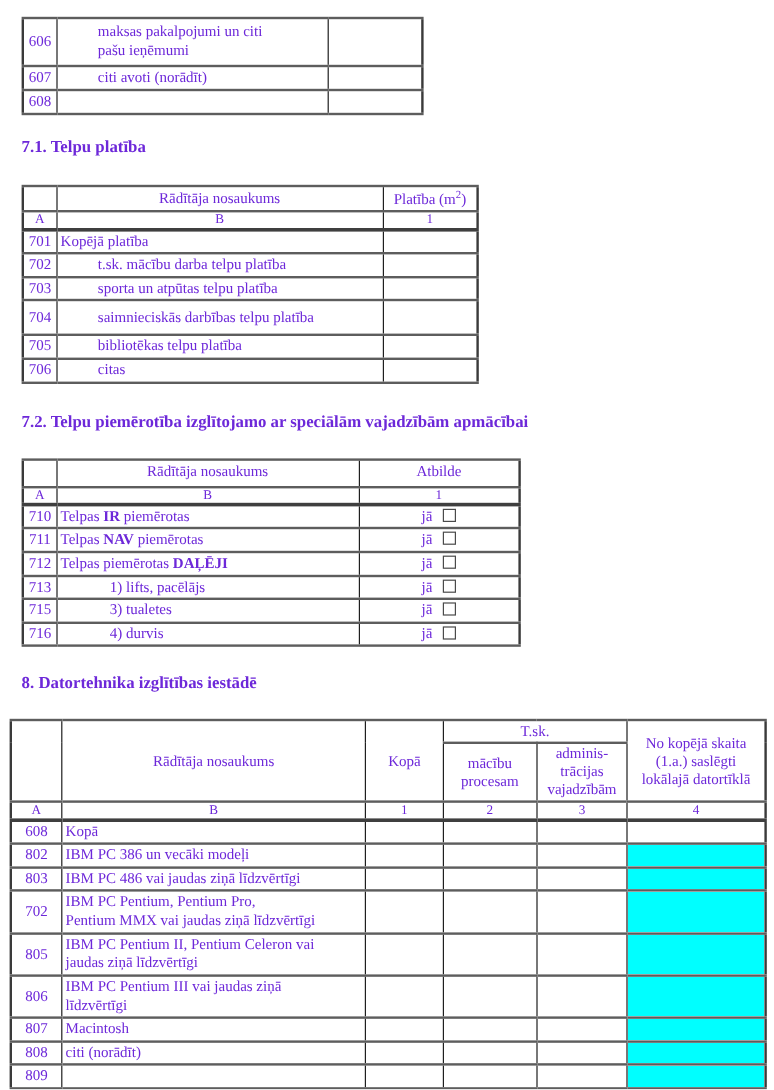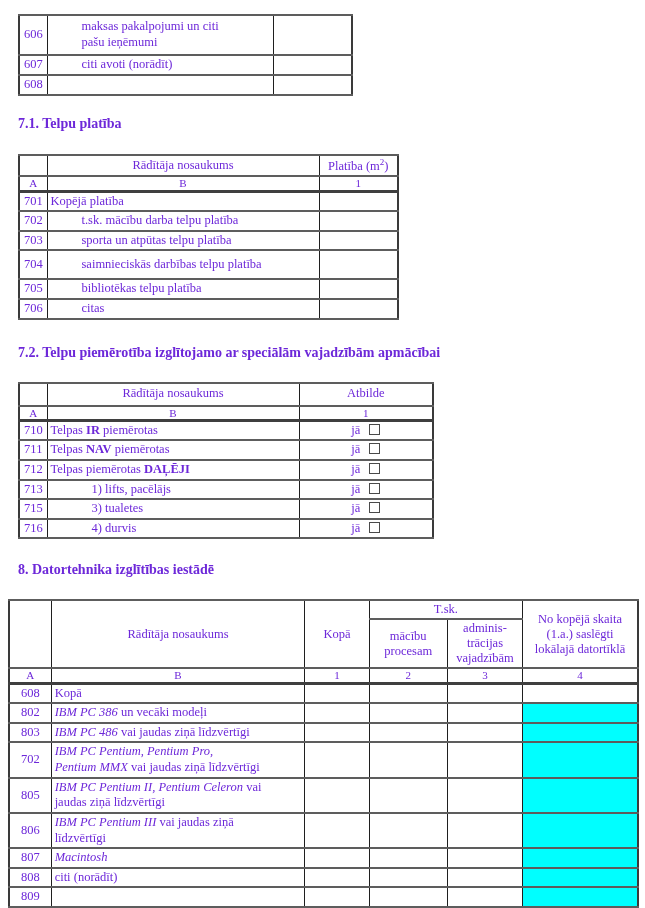--- a/index.html
+++ b/index.html
@@ -22,21 +22,21 @@
   td.head{text-align:center;}
   tr.letters td{font-size:11px;text-align:center;padding:0 2px;line-height:1.1;border-bottom:3px solid #3f3f3f;}
   td.hl{background:#00ffff;}
   td.ans{text-align:center;}
   .cb{
     display:inline-block;width:9px;height:9px;border:1.5px solid #4a4a4a;
     margin-left:9px;vertical-align:-1px;background:#fff;
   }
   .heading{font-weight:bold;font-size:14px;line-height:16px;}
   .b{font-weight:bold;}
-  .i{font-style:italic;}
+  .i{}
   sup{font-size:9px;}
   
   .top-table{margin:14px 0 0 18px;width:333px;}
   .h71{margin:20px 0 0 18px;}
   .t71{margin:22px 0 0 18px;width:379px;}
   .h72{margin:25px 0 0 18px;}
   .t72{margin:21px 0 0 18px;width:414px;}
   .h8{margin:23px 4px 0 18px;}
   .t8{margin:21px 0 0 8px;width:631px;}
   .t8 td{padding:1px 4px;}

